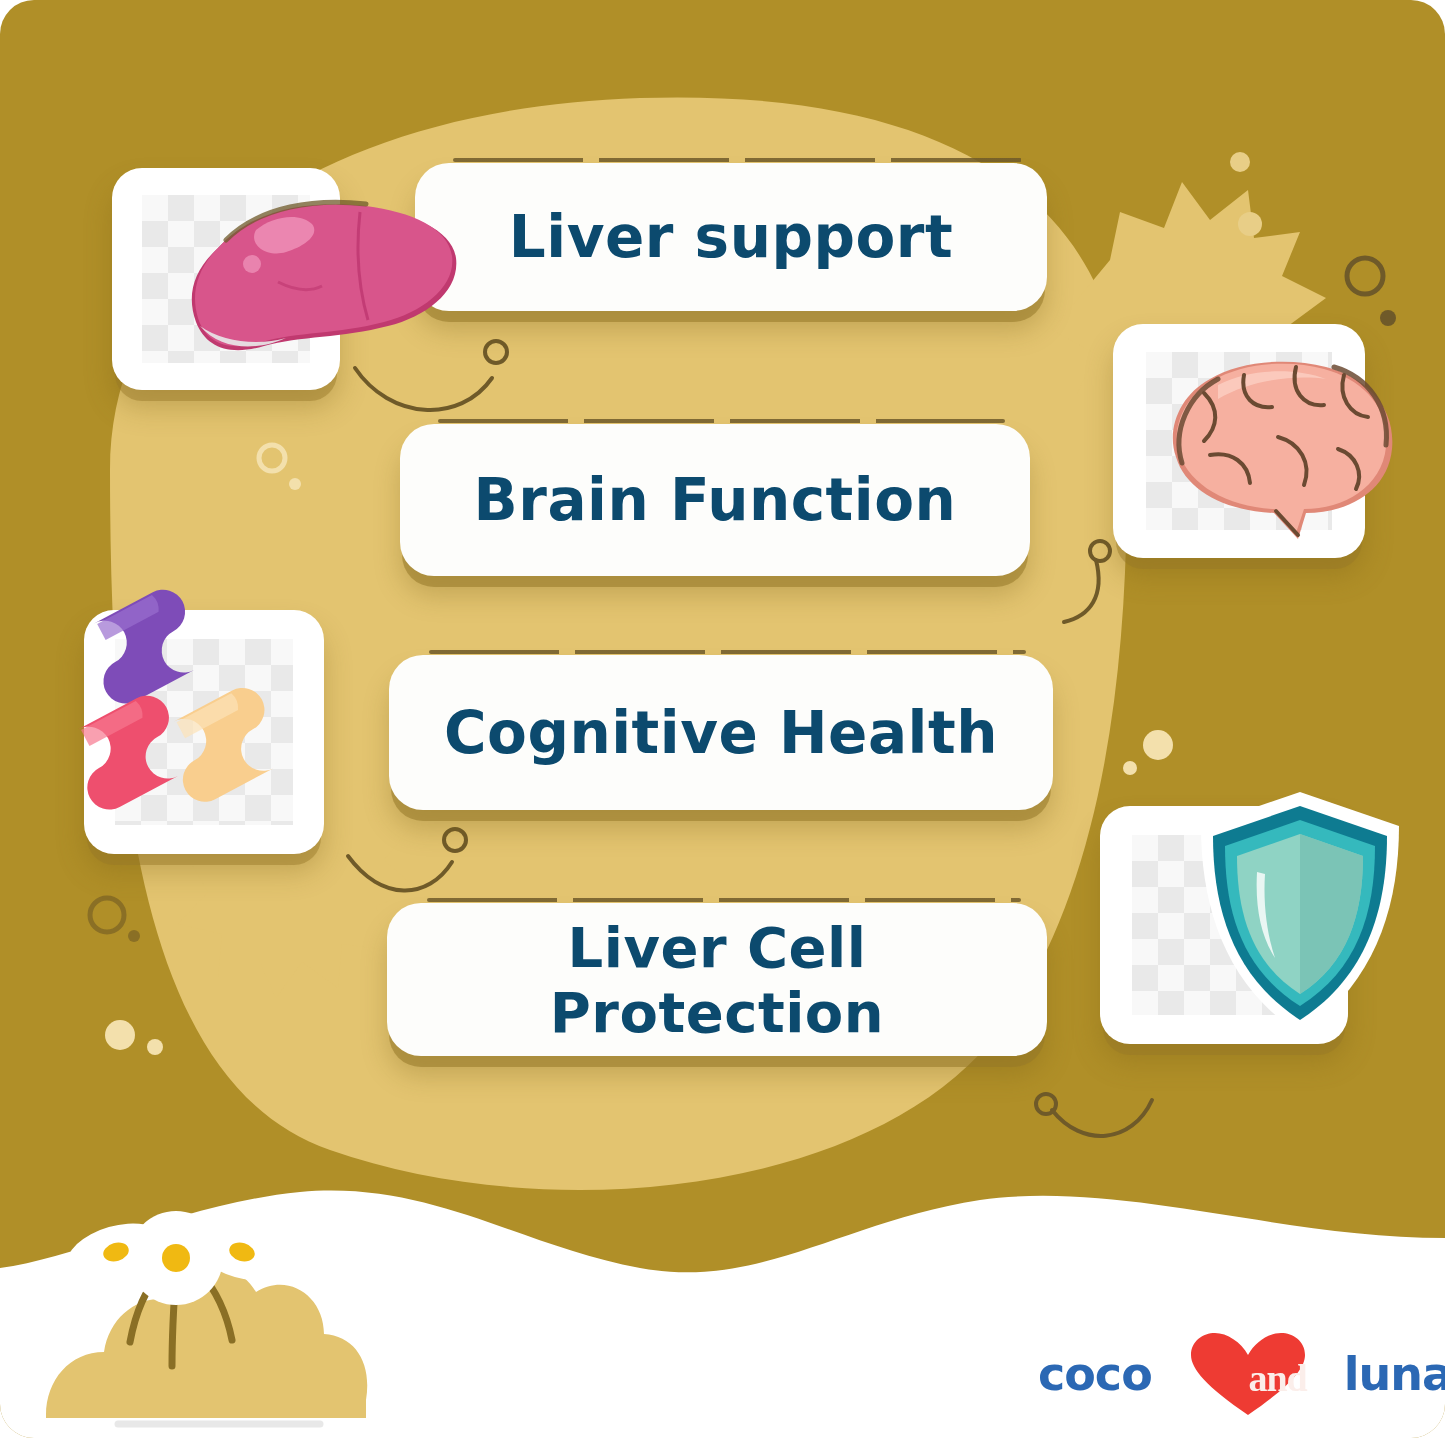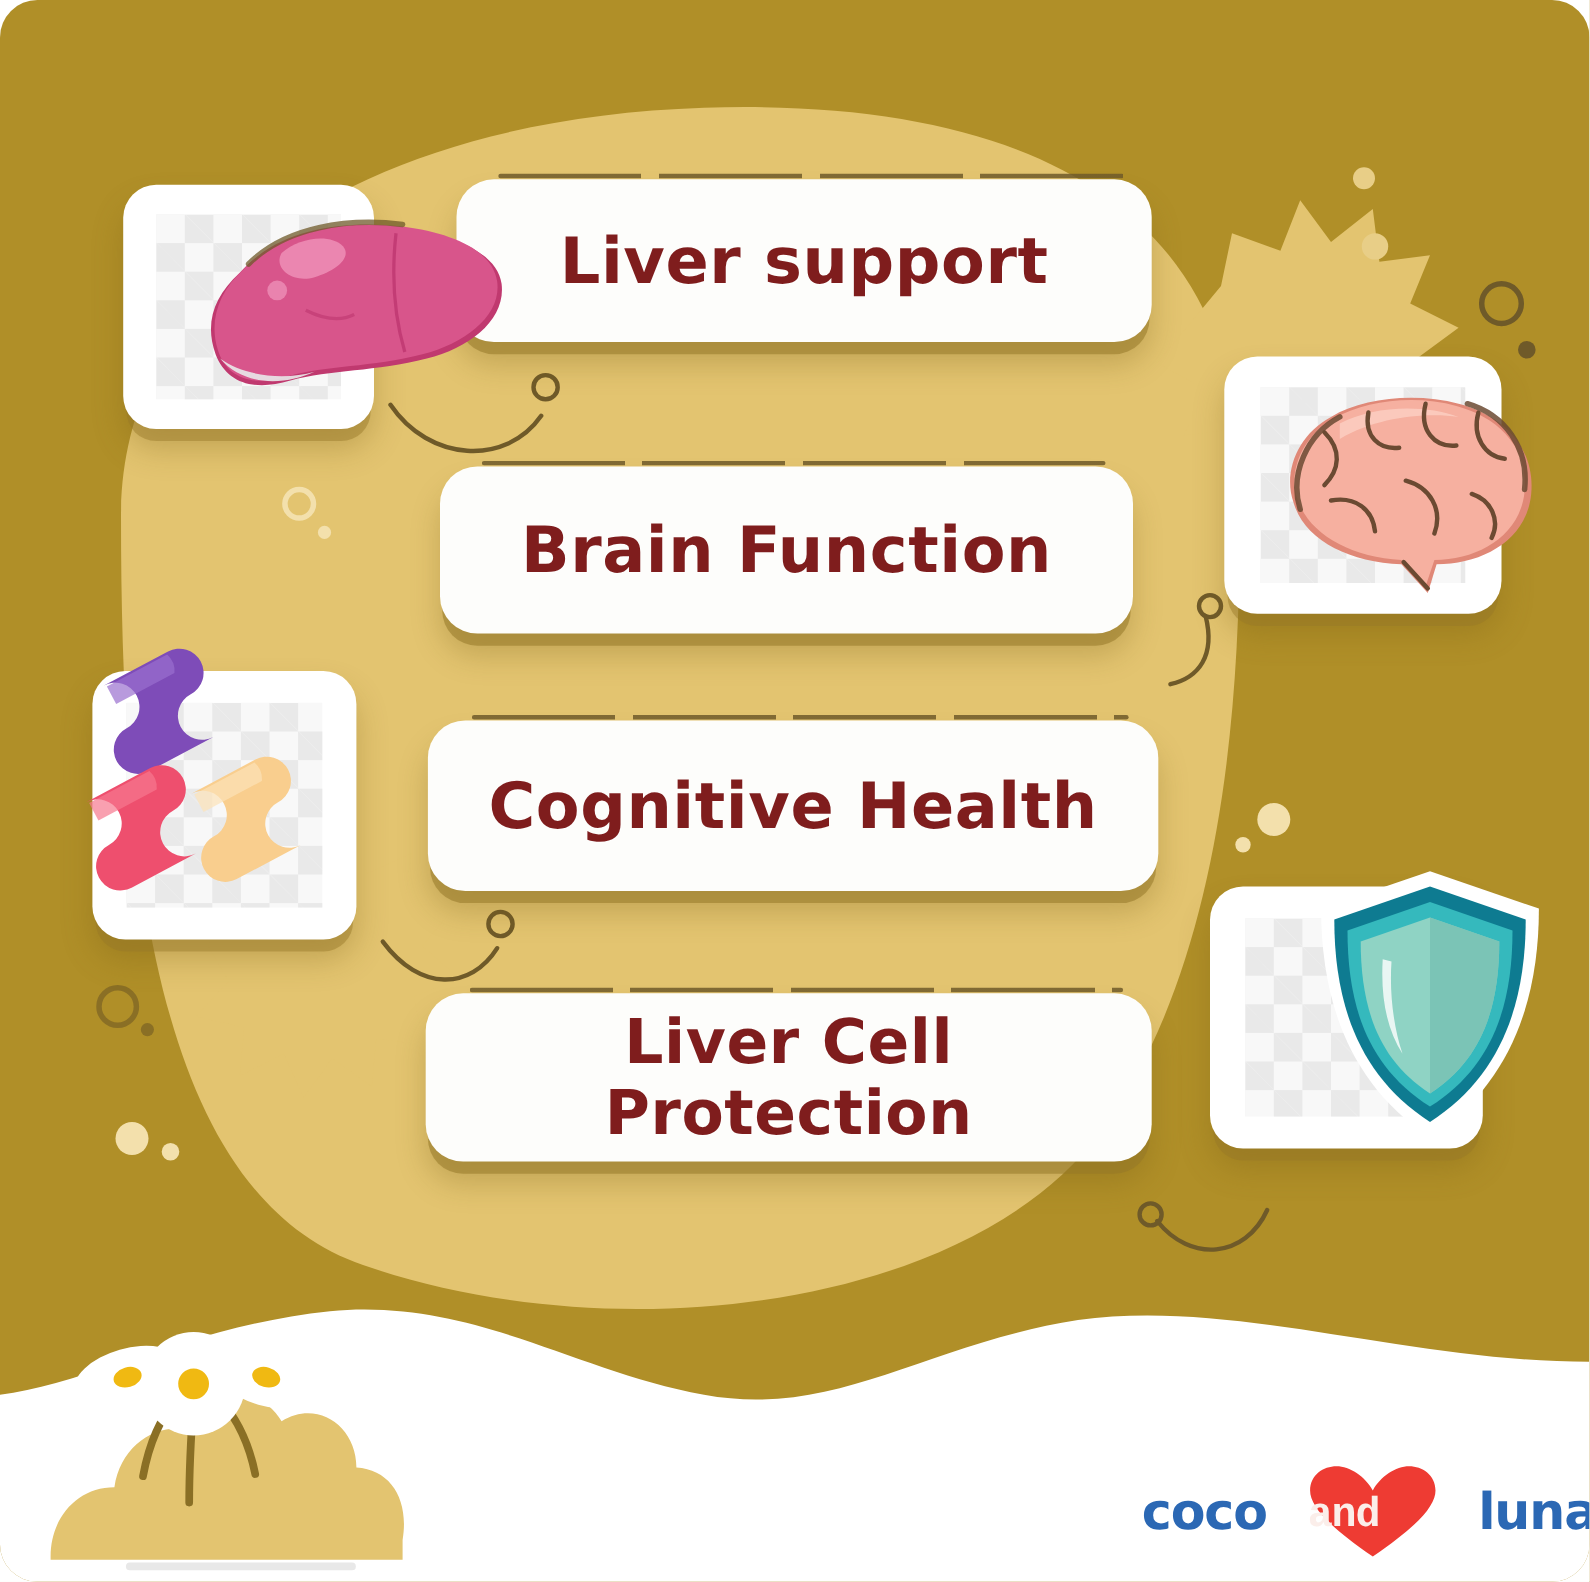--- a/index.html
+++ b/index.html
@@ -31,21 +31,21 @@
   .card::before{
     content:"";
     position:absolute; left:6%; right:4%; top:-5px; height:4px;
     background:repeating-linear-gradient(to right,
         #6f5a29 0 130px, transparent 130px 146px);
     border-radius:2px; opacity:.85;
   }
   .card-label{
     width:100%;
     text-align:center;
-    color:#7f1d1d;
+    color:#0c4a6e;
     font-weight:700;
     letter-spacing:.5px;
     font-family:"DejaVu Sans","Liberation Sans",sans-serif;
     text-shadow:1px 1px 0 rgba(255,255,255,.6);
     padding:0 26px;
   }
 
   #card0{ left:415px; top:163px;  width:632px; height:148px; }
   #card0 .card-label{ font-size:58px; }
 
@@ -95,22 +95,22 @@
     width:360px; height:86px; z-index:60;
     display:flex; align-items:center;gap:41px;
   }
   .logo-word{
     font-family:"DejaVu Sans","Liberation Sans",sans-serif;
     font-weight:700; font-size:46px; color:#2b68b4; letter-spacing:-1px;
   }
   #logo-heart-wrap{ position:relative; width:118px; height:86px; margin:0 -4px; }
   #logo-and{
     position:absolute; left:0; right:0; top:50%; transform:translateY(-42%);
-    text-align:left; color:#fbeeea; font-size:38px; font-weight:700;
-    font-family:Liberation Mono, monospace; letter-spacing:-1px;
+    text-align:right; color:#fbeeea; font-size:38px; font-weight:700;
+    font-family:Liberation Serif, serif; letter-spacing:-1px;
   }
   #logo-reg{
     font-size:19px; color:#2b68b4; align-self:flex-end; margin-bottom:14px; margin-left:2px;
   }
 </style>
 </head>
 <body>
 
 <div id="stage">
 

